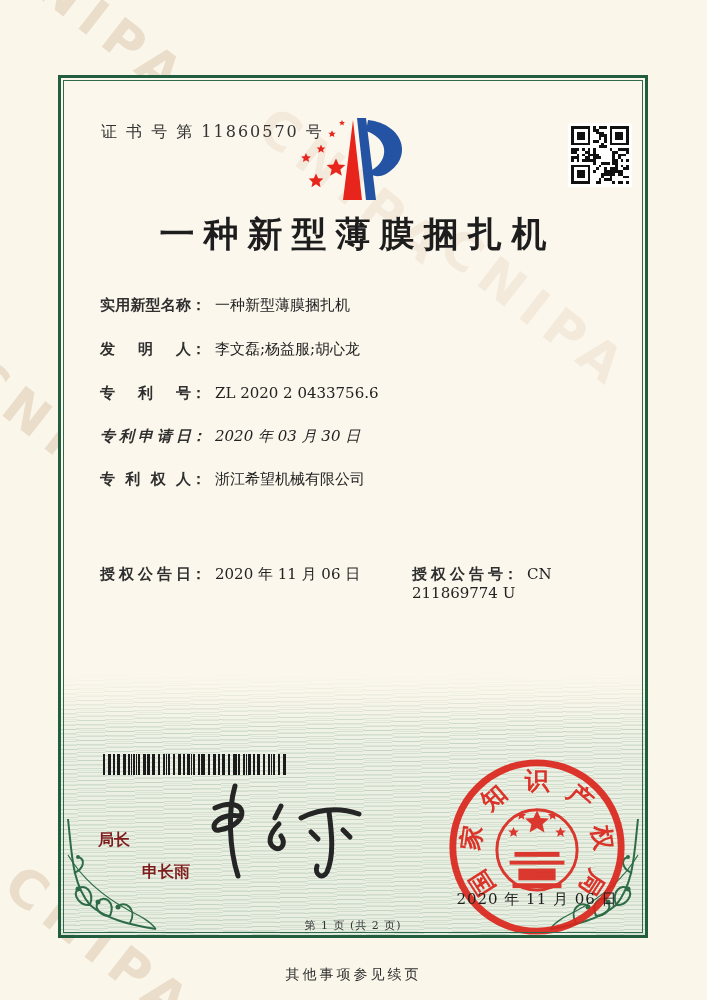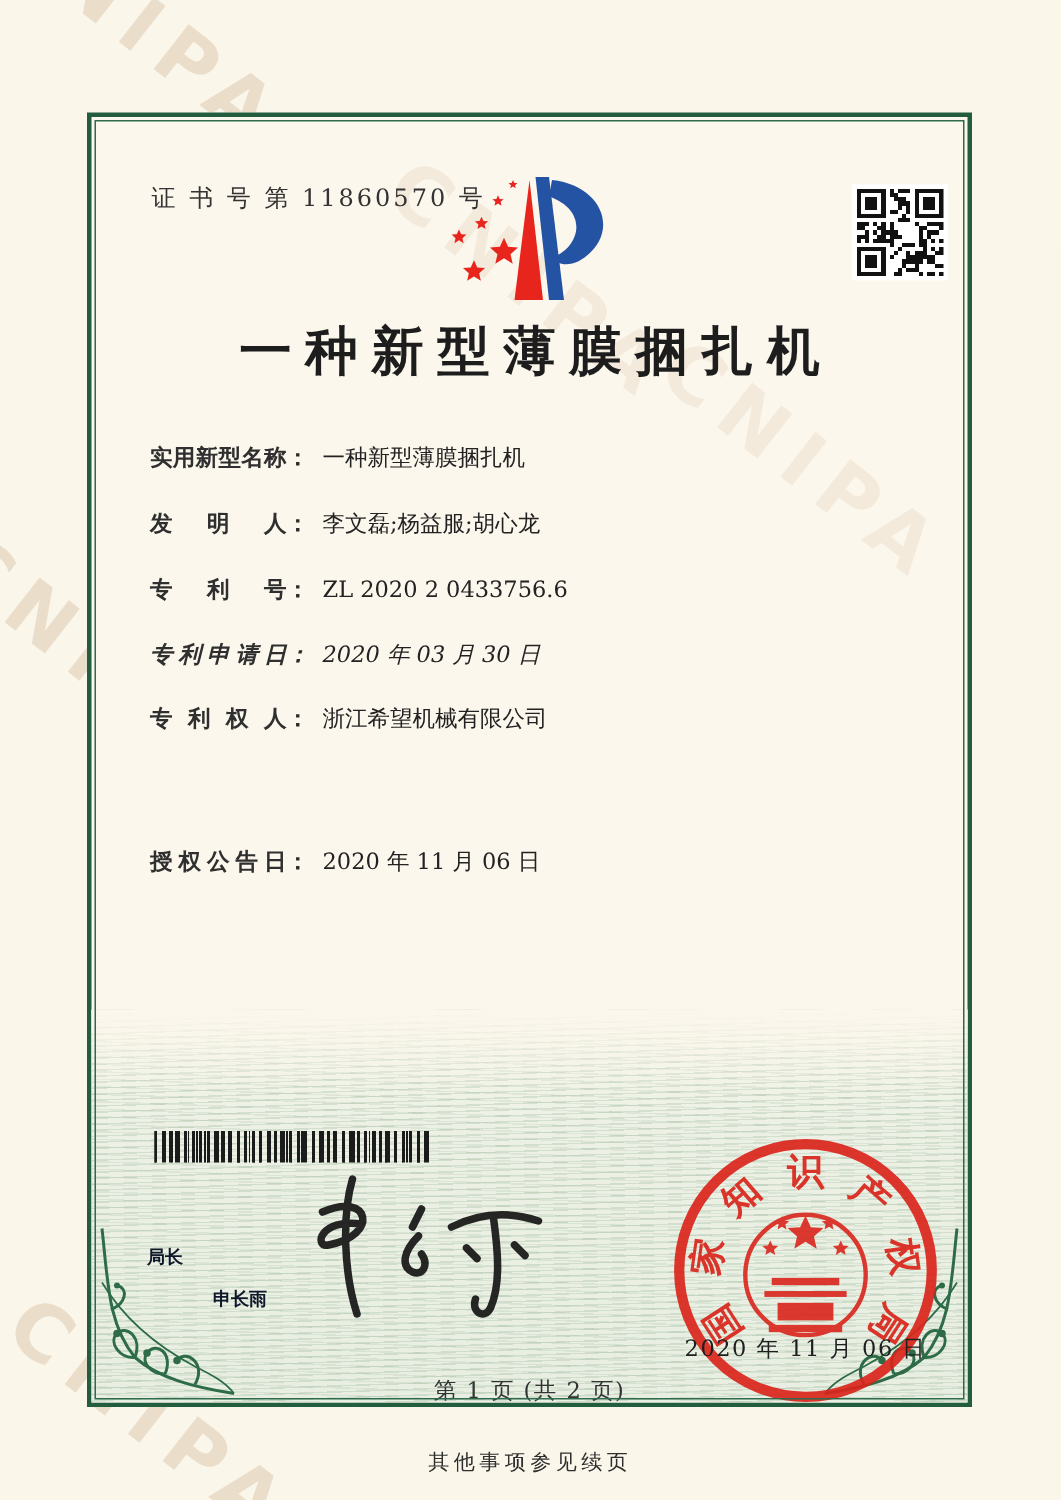--- a/index.html
+++ b/index.html
@@ -85,37 +85,37 @@
   .barcode {
     position:absolute; left:42px; top:676px; width:183px; height:21px;
     background:
       repeating-linear-gradient(90deg,#1b1b1b 0 2px,rgba(0,0,0,0) 2px 5px),
       repeating-linear-gradient(90deg,#1b1b1b 0 1px,rgba(0,0,0,0) 1px 7px),
       repeating-linear-gradient(90deg,#1b1b1b 0 1px,rgba(0,0,0,0) 1px 11px);
   }
   .director {
     position:absolute; left:37px; top:754px;
     font-family:"DejaVu Sans","Liberation Sans",sans-serif;
-    font-size:12px; font-weight:600; color:#0f172a; line-height:1.0;
+    font-size:16px; font-weight:600; color:#7f1d1d; line-height:1.0;
   }
   .director .name { margin-top:16px;margin-left:44px; }
   .signature { position:absolute; left:128px; top:700px; width:195px; height:105px; }
   .seal { position:absolute; left:383px; top:676px; width:186px; height:186px; }
   .seal svg { width:186px; height:186px; }
   #seal-chars text {
     fill:#da251c; font-size:25px; font-weight:bold;
     font-family:"DejaVu Serif","Liberation Serif",serif;
   }
   .seal-date {
     position:absolute; left:381px; top:812px; width:190px;
     text-align:center; font-size:15px; letter-spacing:1px; color:#1e1e1e; z-index:4;
   }
   .page-ind {
     position:absolute; left:0; top:840px; width:100%;
-    text-align:center; font-size:15px; letter-spacing:1px; color:#333;
+    text-align:center; font-size:11px; letter-spacing:1px; color:#333;
   }
   .flourish { position:absolute; bottom:3px; width:95px; height:115px; z-index:2; }
   .flourish.left { left:3px; }
   .flourish.right { right:3px; transform:scaleX(-1); }
   
   .footnote {
     position:absolute; left:0; top:966px; width:100%;
     text-align:center; font-size:14px; letter-spacing:3px; color:#2e2e2e; z-index:1;
   }
 </style>
@@ -336,20 +336,23 @@
       <span class="f-label">专利号</span><span class="f-colon">：</span><span class="f-value">ZL 2020 2 0433756.6</span>
     </div>
     <div class="f-row" style="top:349px;font-style:italic;">
       <span class="f-label">专利申请日</span><span class="f-colon">：</span><span class="f-value">2020 年 03 月 30 日</span>
     </div>
     <div class="f-row" style="top:392px;">
       <span class="f-label">专利权人</span><span class="f-colon">：</span><span class="f-value">浙江希望机械有限公司</span>
     </div>
     <div class="f-row" style="top:477px; right:40px;margin-top:10px;">
       <span class="f-label">授权公告日</span><span class="f-colon">：</span><span class="f-value">2020 年 11 月 06 日</span>
+      <span class="grant2">
+        <span class="f-label">授权公告号</span><span class="f-colon">：</span><span class="f-value">CN 211869774 U</span>
+      </span>
     </div>
 
 
     <div class="barcode"></div>
 
     <div class="director">
       <div>局长</div>
       <div class="name">申长雨</div>
     </div>
 

